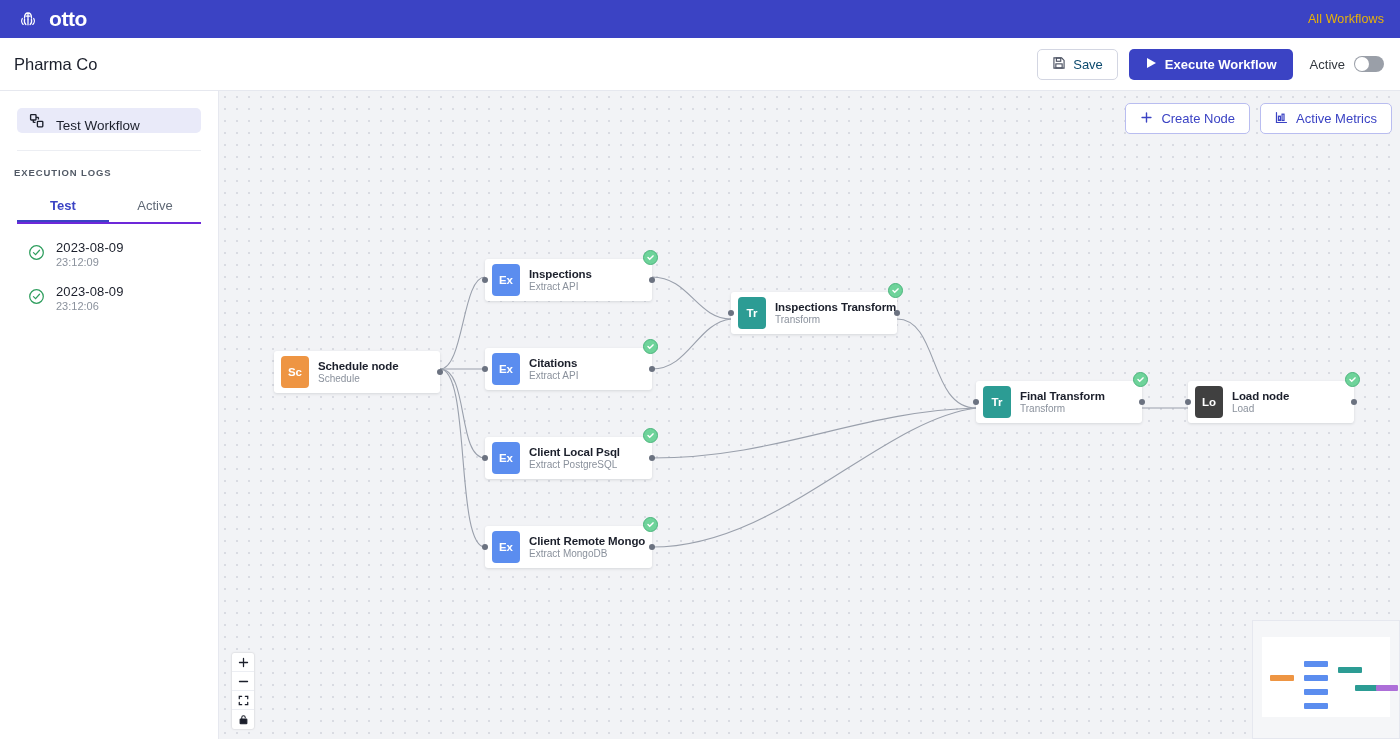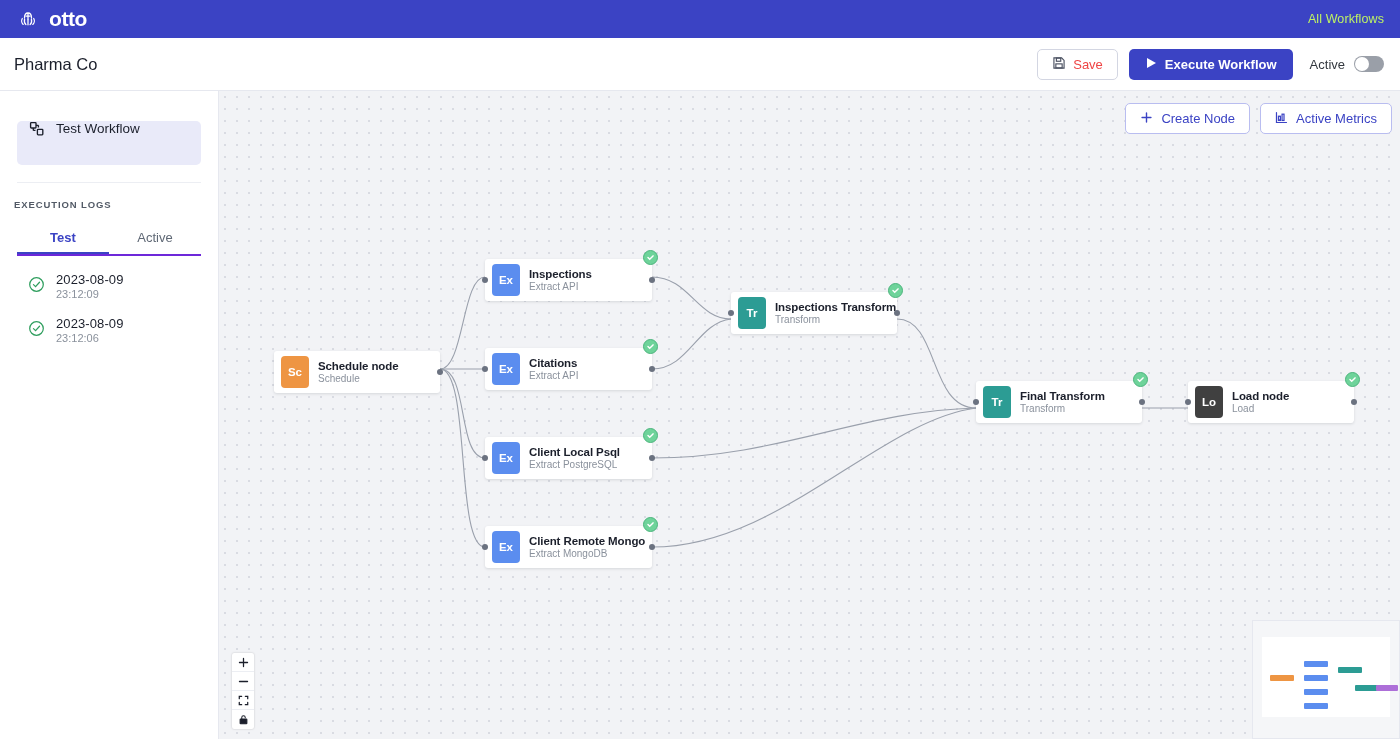--- a/index.html
+++ b/index.html
@@ -15,37 +15,37 @@
     position: absolute; left: 0; top: 0; width: 1400px; height: 38px;
     background: #3b43c4; display: flex; align-items: center;
     padding: 0 16px; justify-content: space-between;
   }
   .brand { display: flex; align-items: center; gap: 9px; }
   .brand-mark { width: 24px; height: 24px; display: block; }
   .brand-name {
     color: #ffffff; font-size: 21px; font-weight: bold; letter-spacing: -0.4px;
   }
   .all-workflows {
-    color: #bef264; font-size: 12.5px; letter-spacing: 0.1px;
+    color: #eab308; font-size: 12.5px; letter-spacing: 0.1px;
   }
 
   
   .header {
     position: absolute; left: 0; top: 38px; width: 1400px; height: 53px;
     background: #ffffff; border-bottom: 1px solid #e6e8ef;
     display: flex; align-items: center; justify-content: space-between;
     padding: 0 16px 0 14px;
   }
   .page-title { font-size: 16.5px; color: #1b1f2b; font-weight: normal; }
   .header-right { display: flex; align-items: center; gap: 11px; }
   .btn-save {
     display: flex; align-items: center; gap: 7px;
     height: 31px; padding: 0 14px;
     border: 1px solid #d3d6e2; border-radius: 5px;
-    background: #ffffff; color: #ef4444; font-size: 13px;
+    background: #ffffff; color: #0c4a6e; font-size: 13px;
     font-family: "Liberation Sans", sans-serif; cursor: pointer;
   }
   .btn-exec {
     display: flex; align-items: center; gap: 8px;
     height: 31px; padding: 0 16px;
     border: none; border-radius: 5px;
     background: #3b43c4; color: #ffffff; font-size: 13px; font-weight: bold;
     font-family: "Liberation Sans", sans-serif; cursor: pointer;
   }
   .active-wrap { display: flex; align-items: center; gap: 9px; margin-left: 6px; }
@@ -59,22 +59,22 @@
     width: 14px; height: 14px; border-radius: 50%; background: #ffffff;
   }
 
   
   .sidebar {
     position: absolute; left: 0; top: 91px; width: 219px; height: 648px;
     background: #ffffff; border-right: 1px solid #e6e8ef;
     padding: 14px 0 0 0;
   }
   .sb-item {
-    margin: 16px 17px; height: 44px; border-radius: 5px;
-    display: flex; align-items: flex-start; gap: 11px; padding: 0 12px;
+    margin: 3px 17px; height: 25px; border-radius: 5px;
+    display: flex; align-items: flex-end; gap: 11px; padding: 0 12px;
     background: #e9eaf9; cursor: pointer;
   }
   .sb-item-label { font-size: 13.5px; color: #1b1f2b; }
   .sb-divider { margin: 17px 17px 0 17px; border-top: 1px solid #eceef3; }
   .sb-section {
     margin: 16px 0 0 14px; font-size: 9.5px; font-weight: bold;
     letter-spacing: 0.9px; color: #525a66;
   }
   .tabs {
     margin: 12px 17px 0 17px; display: flex;

